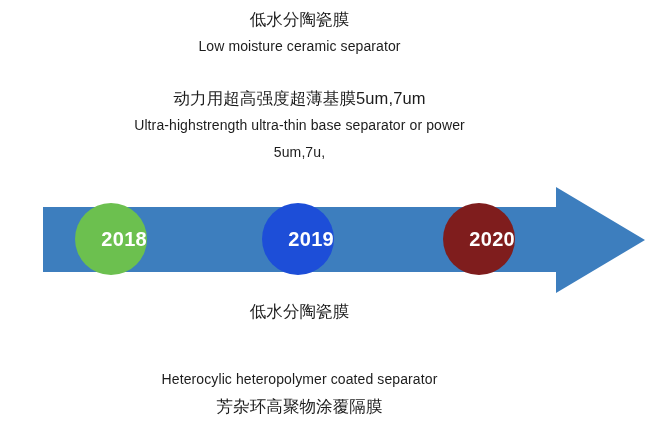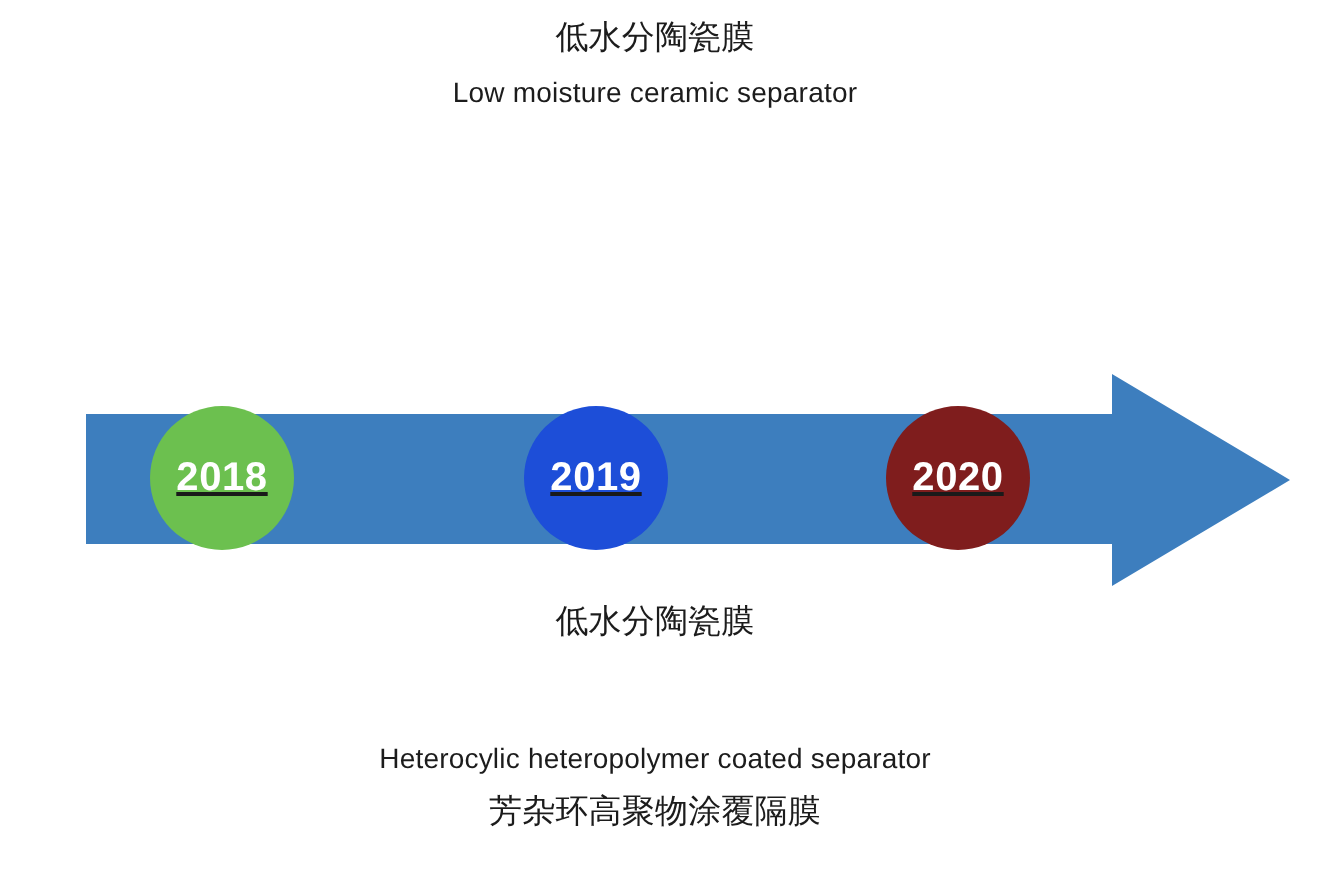--- a/index.html
+++ b/index.html
@@ -22,21 +22,20 @@
     width: 666px;
     height: 439px;
   }
 
   
   .text-block {
     position: absolute;
     left: 0;
     width: 599px;
     text-align: center;
-    padding-left: 28px;
   }
   .text-line {
     display: block;
     font-size: 14px;
     line-height: 27px;
     color: #1c1c1c;
     white-space: nowrap;
     letter-spacing: 0.1px;
   }
   .text-line.cjk {
@@ -63,23 +62,22 @@
   }
 
   
   .milestone {
     position: absolute;
     width: 72px;
     height: 72px;
     border-radius: 50%;
     display: flex;
     align-items: center;
-    justify-content: center;
+    justify-content: flex-end;
     box-sizing: border-box;
-    text-decoration: underline;
   }
   .milestone-label {
     font-size: 20px;
     font-weight: bold;
     color: #ffffff;
     letter-spacing: 0.3px;
     line-height: 1;
     user-select: none;
   }
   #milestone-2018 { left: 75px;  top: 203px; }
@@ -89,20 +87,25 @@
 </head>
 <body>
 
 <div id="diagram-root">
 
   <div class="text-block" id="top-text-group-1">
     <span class="text-line cjk">低水分陶瓷膜</span>
     <span class="text-line">Low moisture ceramic separator</span>
   </div>
 
+  <div class="text-block" id="top-text-group-2">
+    <span class="text-line cjk">动力用超高强度超薄基膜5um,7um</span>
+    <span class="text-line">Ultra-highstrength ultra-thin base separator or power</span>
+    <span class="text-line">5um,7u,</span>
+  </div>
 
   <div id="timeline-arrow-wrap">
     <svg id="timeline-arrow-svg" viewBox="0 0 666 120" xmlns="http://www.w3.org/2000/svg">
 
       <polygon points="43,27 556,27 556,7 645,60 556,113 556,92 43,92" fill="#3d7ebe"></polygon>
     </svg>
   </div>
 
   <div class="milestone" id="milestone-2018" style="background:#6cc04f;">
     <span class="milestone-label">2018</span>

